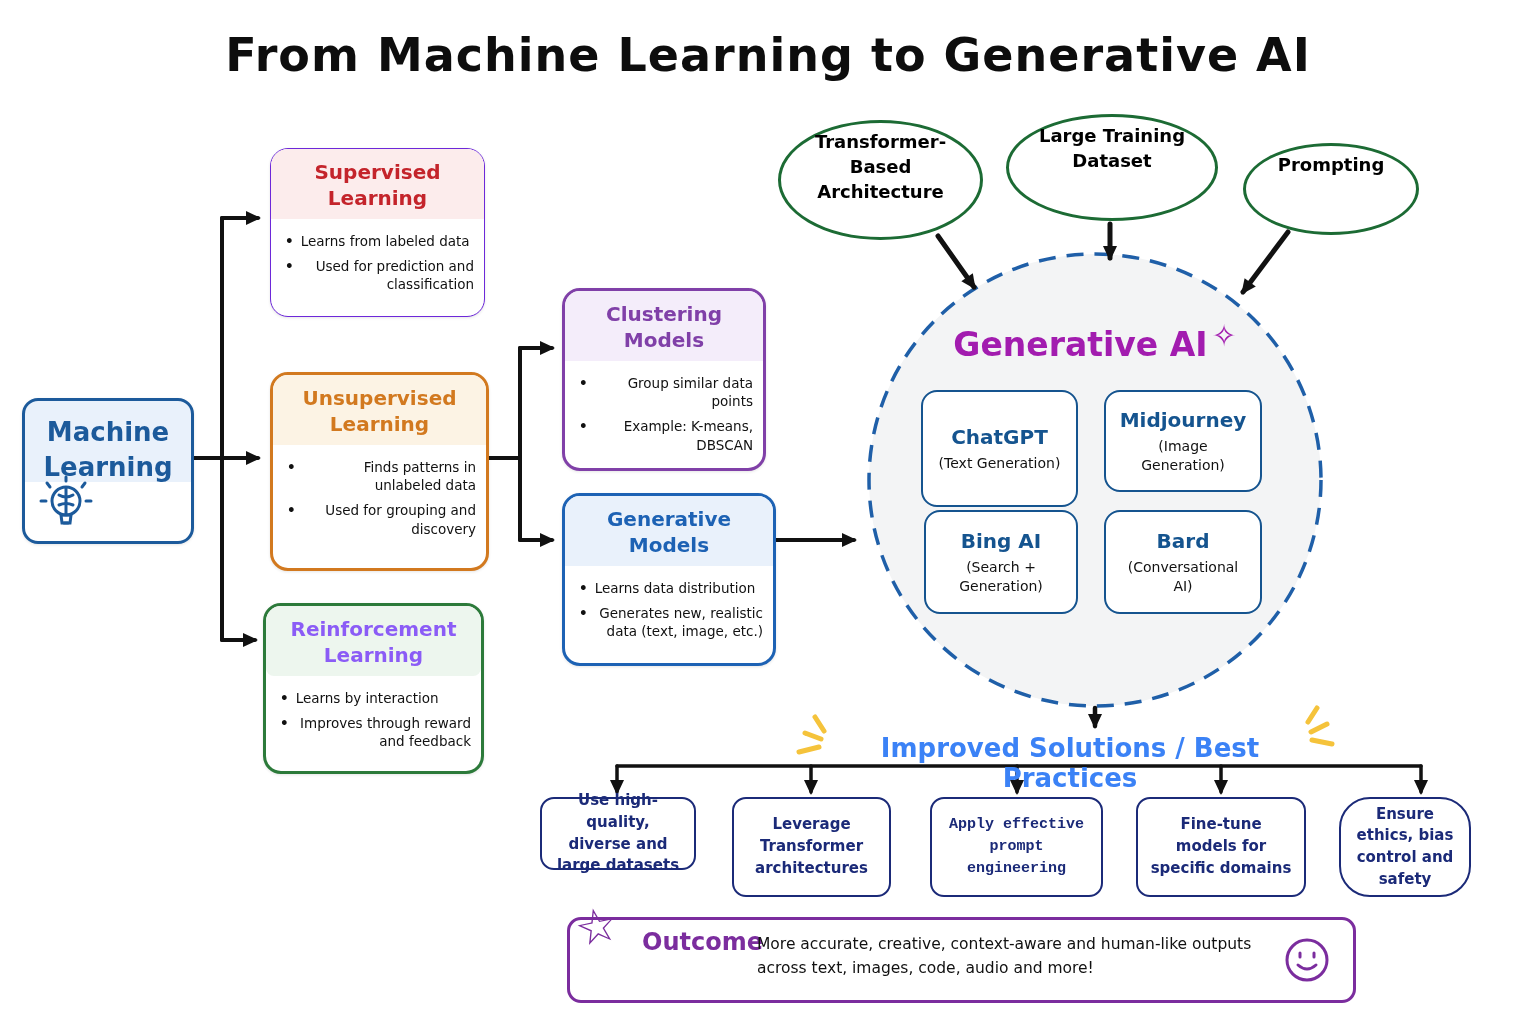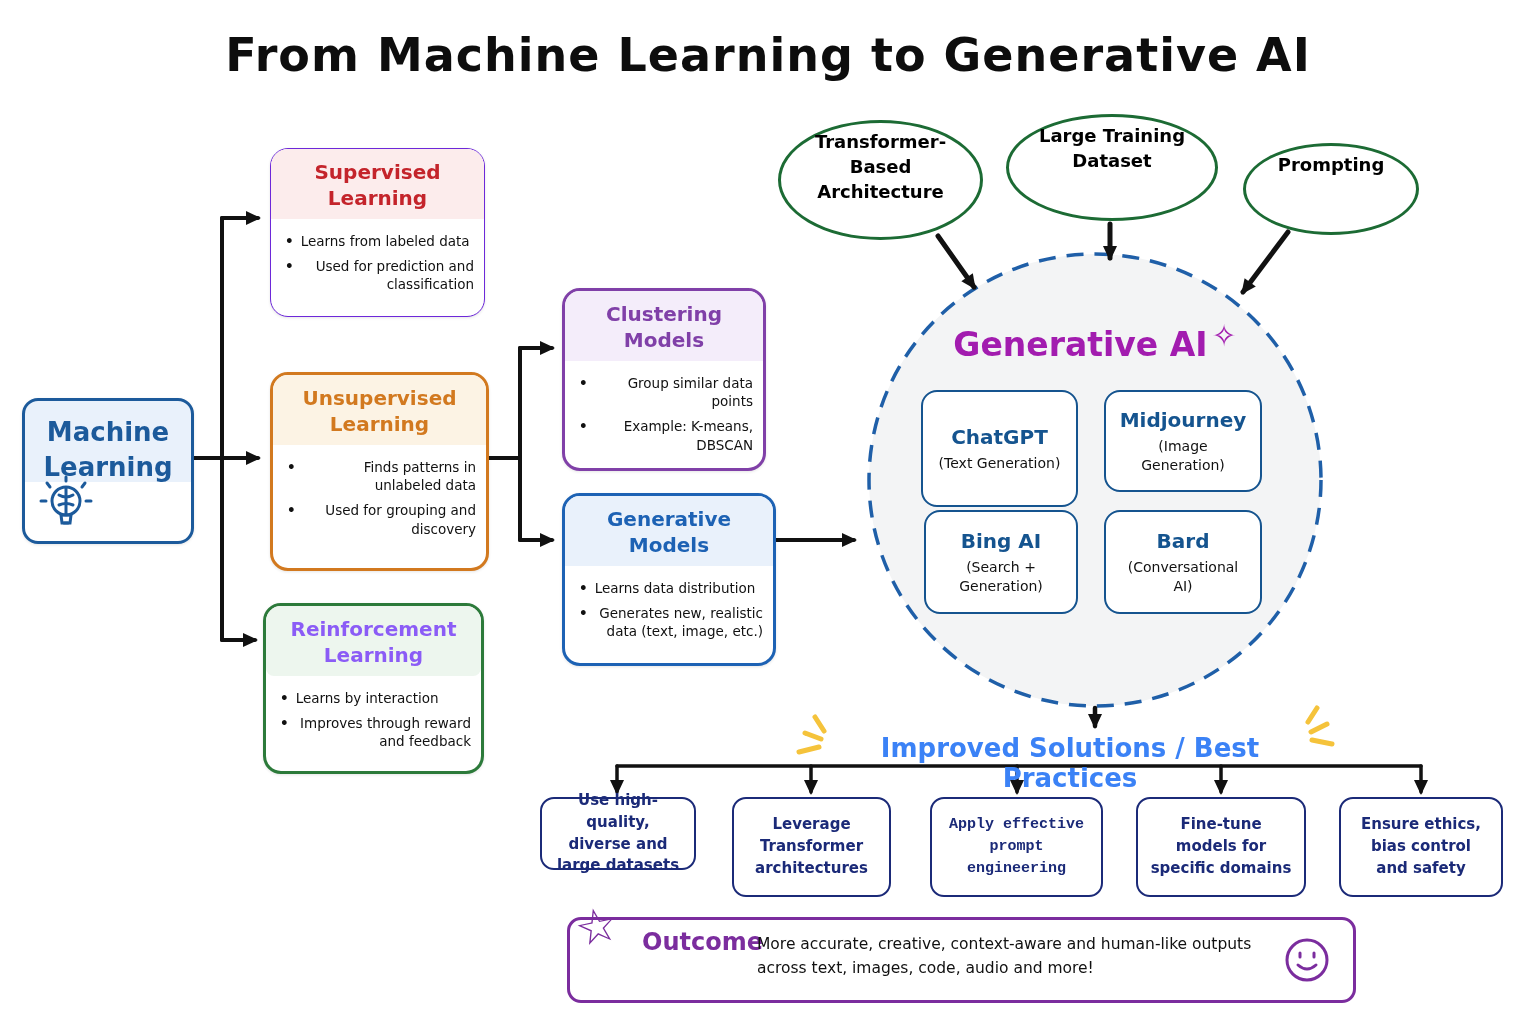--- a/index.html
+++ b/index.html
@@ -244,21 +244,21 @@
 </div>
 <div class="abs layer practice" style="left:732px;top:797px;width:159px;height:100px;">
   <span>Leverage Transformer architectures</span>
 </div>
 <div class="abs layer practice" style="left:930px;top:797px;width:173px;height:100px;font-family:Liberation Mono, monospace;">
   <span>Apply effective prompt engineering</span>
 </div>
 <div class="abs layer practice" style="left:1136px;top:797px;width:170px;height:100px;">
   <span>Fine-tune models for specific domains</span>
 </div>
-<div class="abs layer practice" style="left:1339px;top:797px;width:164px;height:100px;">
+<div class="abs layer practice" style="left:1339px;top:797px;width:132px;height:100px;border-radius:31px;">
   <span>Ensure ethics, bias control and safety</span>
 </div>
 
 <div class="abs layer outcome-box"></div>
 <div class="abs layer outcome-star">☆</div>
 <div class="abs layer outcome-label">Outcome</div>
 <div class="abs layer outcome-text">More accurate, creative, context-aware and human-like outputs across text, images, code, audio and more!</div>
 <svg class="abs layer" style="left:1283px;top:936px;" width="48" height="48" viewBox="0 0 48 48">
   <g stroke="#7b2d9e" stroke-width="3" fill="none" stroke-linecap="round">
     <circle cx="24" cy="24" r="20"></circle>

